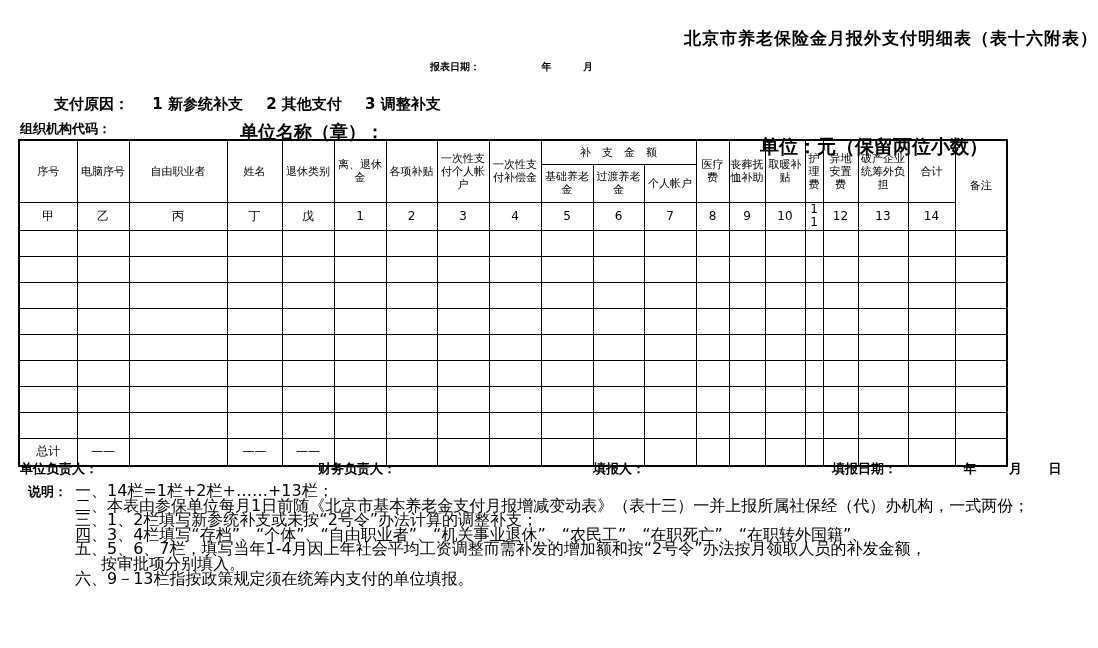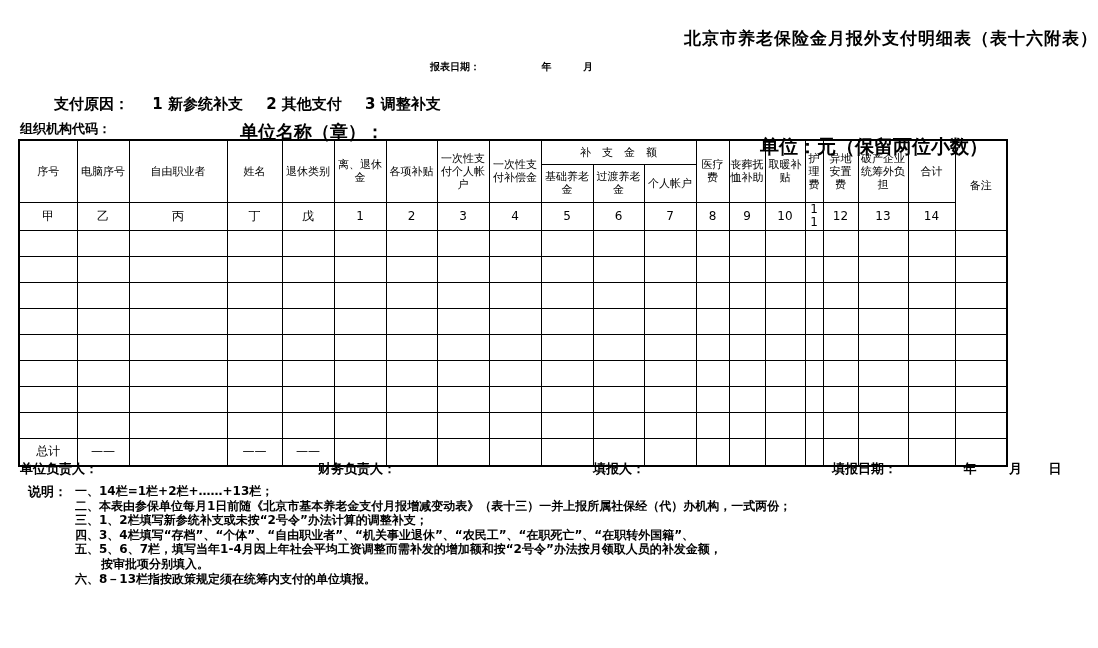--- a/index.html
+++ b/index.html
@@ -35,21 +35,21 @@
 
   .sign-line{top:460px;font-size:13px;font-weight:bold;}
   .sign-unit{left:20px;}
   .sign-fin{left:318px;}
   .sign-fill{left:593px;}
   .sign-date{left:832px;}
   .sign-date .yr{margin-left:62px;}
   .sign-date .mo{margin-left:28px;}
   .sign-date .dy{margin-left:22px;}
   .notes-label{top:483px;left:28px;font-size:13px;font-weight:bold;}
-  .notes{position:absolute;top:484px;left:75px;font-size:12px;line-height:14.6px;font-weight:bold;}
+  .notes{position:absolute;top:484px;left:75px;font-size:16px;line-height:14.6px;}
   .note-line{white-space:nowrap;}
   .note-indent{padding-left:26px;}
 </style>
 </head>
 <body>
 
 <div class="abs title">北京市养老保险金月报外支付明细表（表十六附表）</div>
 
 <div class="abs report-date">
   <span>报表日期：</span>
@@ -350,14 +350,14 @@
 </div>
 
 <div class="abs notes-label">说明：</div>
 <div class="notes">
   <div class="note-line">一、14栏=1栏+2栏+……+13栏；</div>
   <div class="note-line">二、本表由参保单位每月1日前随《北京市基本养老金支付月报增减变动表》（表十三）一并上报所属社保经（代）办机构，一式两份；</div>
   <div class="note-line">三、1、2栏填写新参统补支或未按“2号令”办法计算的调整补支；</div>
   <div class="note-line">四、3、4栏填写“存档”、“个体”、“自由职业者”、“机关事业退休”、“农民工”、“在职死亡”、“在职转外国籍”、</div>
   <div class="note-line">五、5、6、7栏，填写当年1-4月因上年社会平均工资调整而需补发的增加额和按“2号令”办法按月领取人员的补发金额，</div>
   <div class="note-line note-indent">按审批项分别填入。</div>
-  <div class="note-line">六、8－13栏指按政策规定须在统筹内支付的单位填报。</div>
+  <div class="note-line">六、9－13栏指按政策规定须在统筹内支付的单位填报。</div>
 </div>
 
 </body></html>

